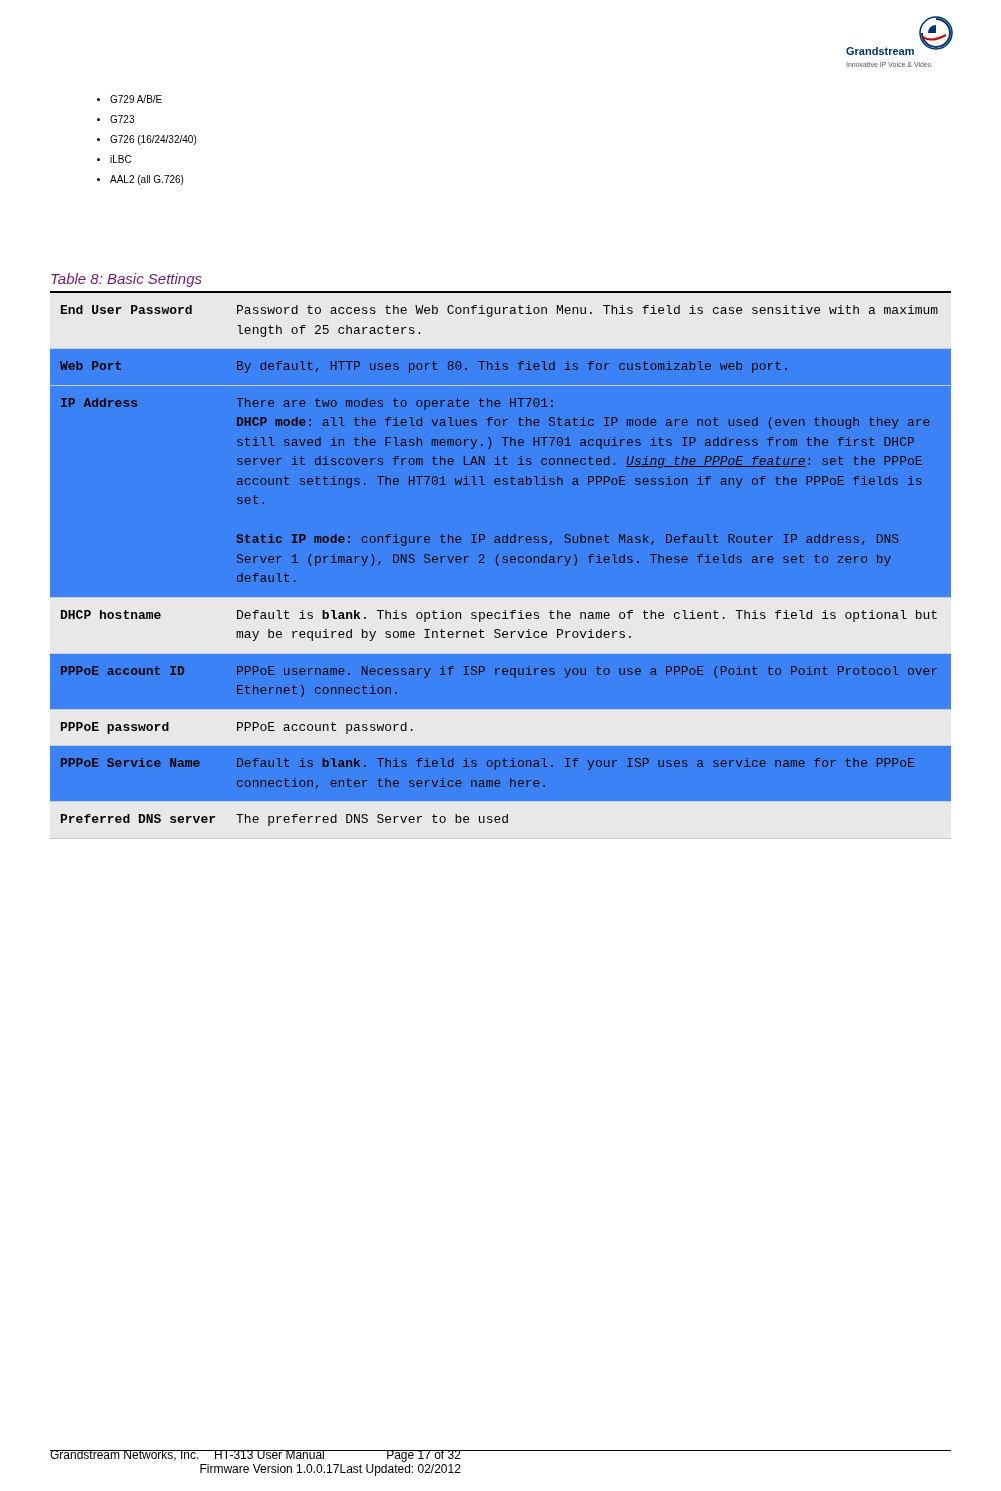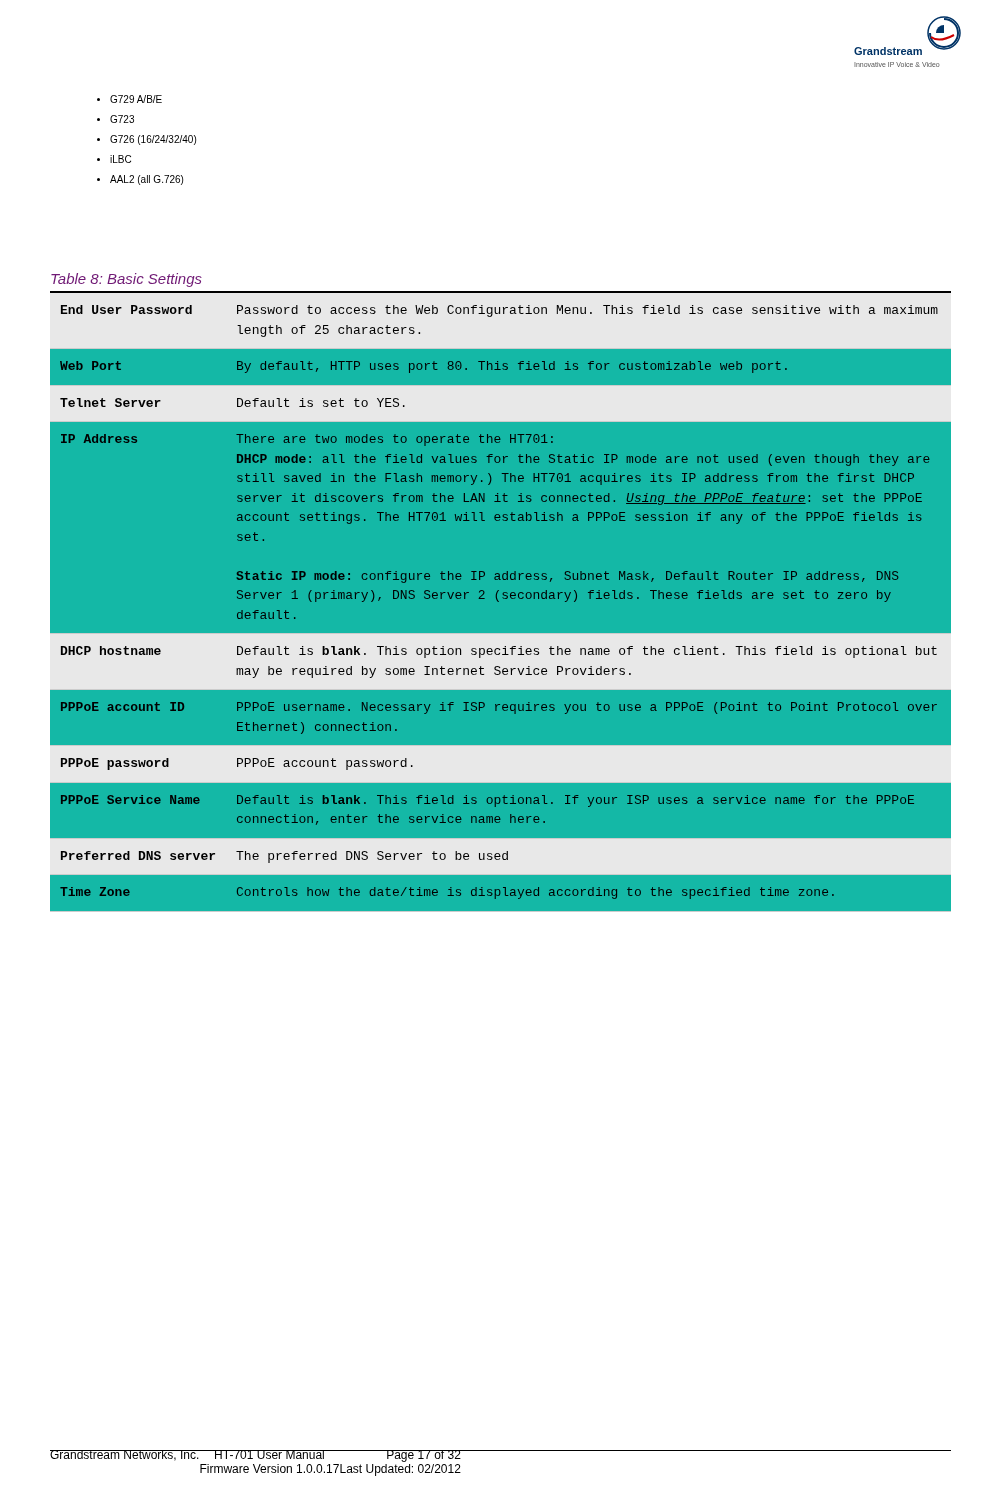--- a/index.html
+++ b/index.html
@@ -14,21 +14,21 @@
     }
     .page-container {
       width: 1001px;
       min-height: 1491px;
       padding: 20px 50px 60px 50px;
       position: relative;
     }
     .logo-area {
       position: absolute;
       top: 15px;
-      right: 22px;
+      right: 30px;
       text-align: right;
     }
     .logo-box {
       width: 130px;
       height: 55px;
       display: flex;
       align-items: center;
       justify-content: center;
     }
     .logo-svg {
@@ -78,21 +78,21 @@
       min-width: 175px;
       white-space: nowrap;
     }
     .settings-table td:last-child {
       width: auto;
     }
     .row-shaded {
       background-color: #e8e8e8;
     }
     .row-white {
-      background-color: #14b8a6;
+      background-color: #3b82f6;
     }
     .underline-italic {
       text-decoration: underline;
       font-style: italic;
     }
     .footer-line {
       position: absolute;
       bottom: 40px;
       left: 0;
       right: 0;
@@ -153,24 +153,20 @@
       <tr class="row-shaded">
         <td>End User Password</td>
         <td>Password to access the Web Configuration Menu. This field is case sensitive with a maximum length of 25 characters.</td>
       </tr>
 
       <tr class="row-white">
         <td>Web Port</td>
         <td>By default, HTTP uses port 80.  This field is for customizable web port.</td>
       </tr>
 
-      <tr class="row-shaded">
-        <td>Telnet Server</td>
-        <td>Default is set to YES.</td>
-      </tr>
 
       <tr class="row-white">
         <td>IP Address</td>
         <td>
           There are two modes to operate the HT701:<br>
           <strong>DHCP mode</strong>: all the field values for the Static IP mode are not used (even though they are still saved in the Flash memory.) The HT701 acquires its IP address from the first DHCP server it discovers from the LAN it is connected.  <span class="underline-italic">Using the PPPoE feature</span>: set the PPPoE account settings. The HT701 will establish a PPPoE session if any of the PPPoE fields is set.<br><br>
           <strong>Static IP mode:</strong>  configure the IP address, Subnet Mask, Default Router IP address, DNS Server 1 (primary), DNS Server 2 (secondary) fields. These fields are set to zero by default.
         </td>
       </tr>
 
@@ -194,33 +190,29 @@
       <tr class="row-white">
         <td>PPPoE Service Name</td>
         <td>Default is <strong>blank</strong>. This field is optional. If your ISP uses a service name for the PPPoE connection, enter the service name here.</td>
       </tr>
 
       <tr class="row-shaded">
         <td>Preferred DNS server</td>
         <td>The preferred  DNS Server to be used</td>
       </tr>
 
-      <tr class="row-white">
-        <td>Time Zone</td>
-        <td>Controls how the date/time is displayed according to the specified time zone.</td>
-      </tr>
     </tbody>
   </table>
 
   <div class="footer-line"></div>
 
   <div class="footer-content">
     <div>Grandstream Networks, Inc.</div>
     <div class="footer-center">
-      <div>HT-701 User Manual</div>
+      <div>HT-313 User Manual</div>
       <div>Firmware Version 1.0.0.17</div>
     </div>
     <div style="text-align:right;">
       <div>Page 17 of 32</div>
       <div>Last Updated: 02/2012</div>
     </div>
   </div>
 
 </div>
 

